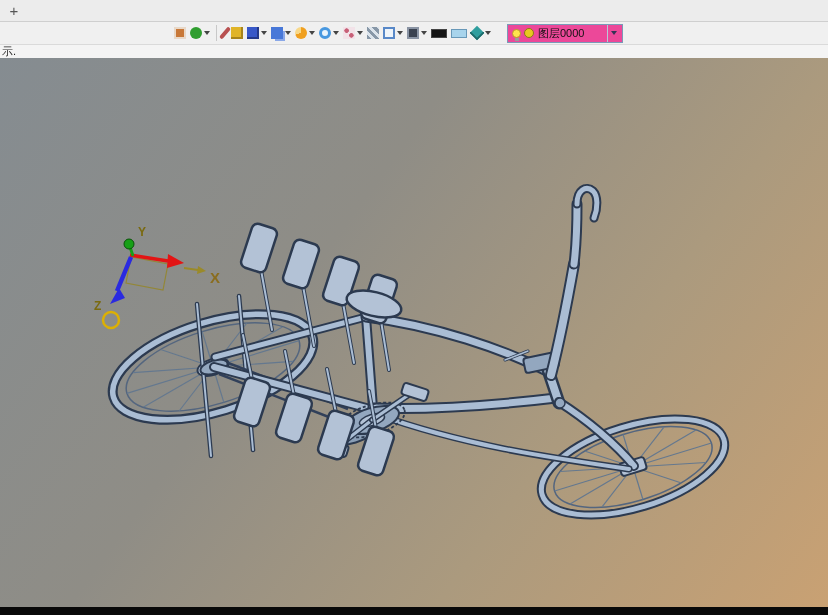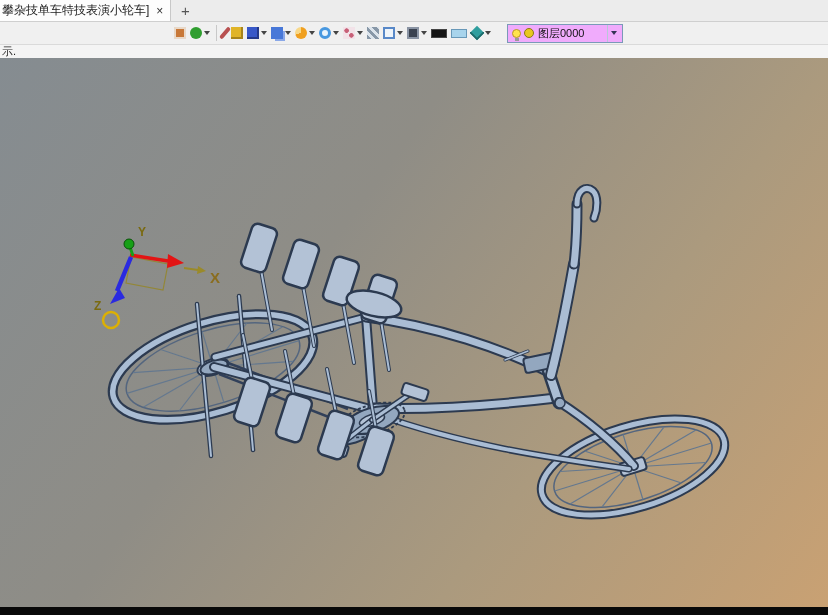--- a/index.html
+++ b/index.html
@@ -13,21 +13,21 @@
   .newtab { width:28px; display:flex; align-items:center; justify-content:center; color:#555; font-size:15px; }
 
   
   .toolbar { height:23px; background:#f0f0f0; border-bottom:1px solid #dadada; display:flex; align-items:center; padding-left:172px; }
   .tb { display:flex; align-items:center; height:20px; padding:0 2px; border-radius:2px; }
   .tb .sh { width:12px; height:12px; display:inline-block; }
   .tb .shr { width:16px; height:9px; display:inline-block; }
   .caret { width:0; height:0; border-left:3px solid transparent; border-right:3px solid transparent; border-top:4px solid #444; margin-left:2px; }
   .sep { width:1px; height:16px; background:#c8c8c8; margin:0 4px; }
 
-  .layer-combo { margin-left:14px; height:19px; width:116px; background:#f0abfc; border:1px solid #7a9ab8; display:flex; align-items:center; padding:0 2px; }
+  .layer-combo { margin-left:14px; height:19px; width:116px; background:#ec4899; border:1px solid #7a9ab8; display:flex; align-items:center; padding:0 2px; }
   .bulb { width:9px; height:9px; border-radius:50%; background:#ffe34d; border:1px solid #b8962a; position:relative; margin:0 3px 0 2px; }
   .bulb:after { content:""; position:absolute; left:2px; top:8px; width:4px; height:3px; background:#9a9a9a; }
   .lyr-swatch { width:10px; height:10px; border-radius:50%; background:#e8c820; border:1px solid #8a7a14; margin-right:4px; }
   .lyr-label { font-size:11px; color:#111; flex:1; white-space:nowrap; overflow:hidden; }
   .combo-btn { width:13px; height:17px; border-left:1px solid #b8c8d8; display:flex; align-items:center; justify-content:center; }
   .combo-btn .caret { margin:0; border-top-color:#335; }
 
   
   .prompt-strip { height:13px; background:#f4f4f4; font-size:11px; line-height:13px; color:#222; padding-left:2px; }
 
@@ -43,24 +43,20 @@
   .spoke { stroke:#64788f; stroke-width:1.2; }
   .rim { fill:none; stroke:#54667f; stroke-width:1.5; }
 
   
   .taskbar { position:absolute; left:0; bottom:0; width:828px; height:8px; background:#090909; }
 </style>
 </head>
 <body>
 
 <div class="tabbar">
-  <div class="tab">
-    <span class="tab-title">攀杂技单车特技表演小轮车]</span>
-    <span class="tab-close">×</span>
-  </div>
   <div class="newtab">+</div>
 </div>
 
 <div class="toolbar">
   <span class="tb">
       <span class="sh" style="background:#c87838; box-shadow:inset 0 0 0 2px #e8d8c8;"></span>
     </span>
   <span class="tb">
       <span class="sh" style="background:#2f9e2f; border-radius:50%;"></span>
       <span class="caret"></span>

